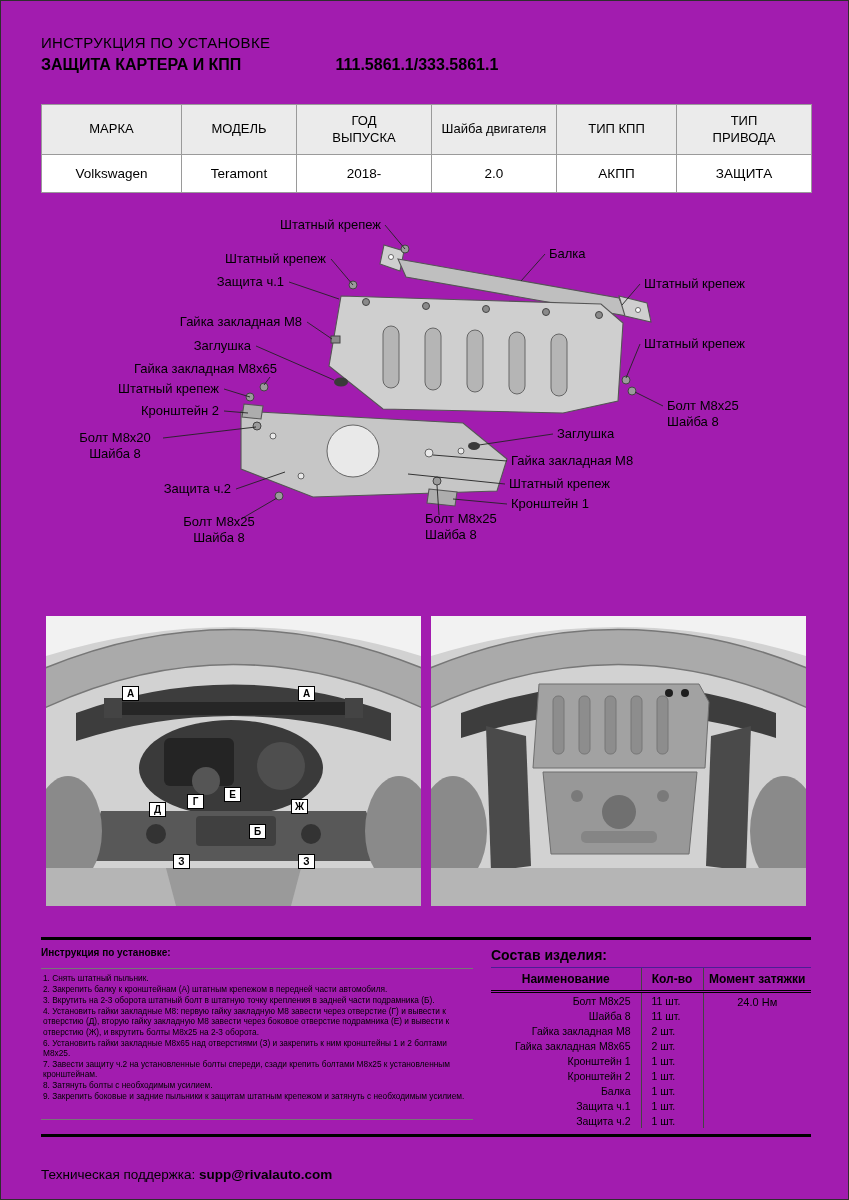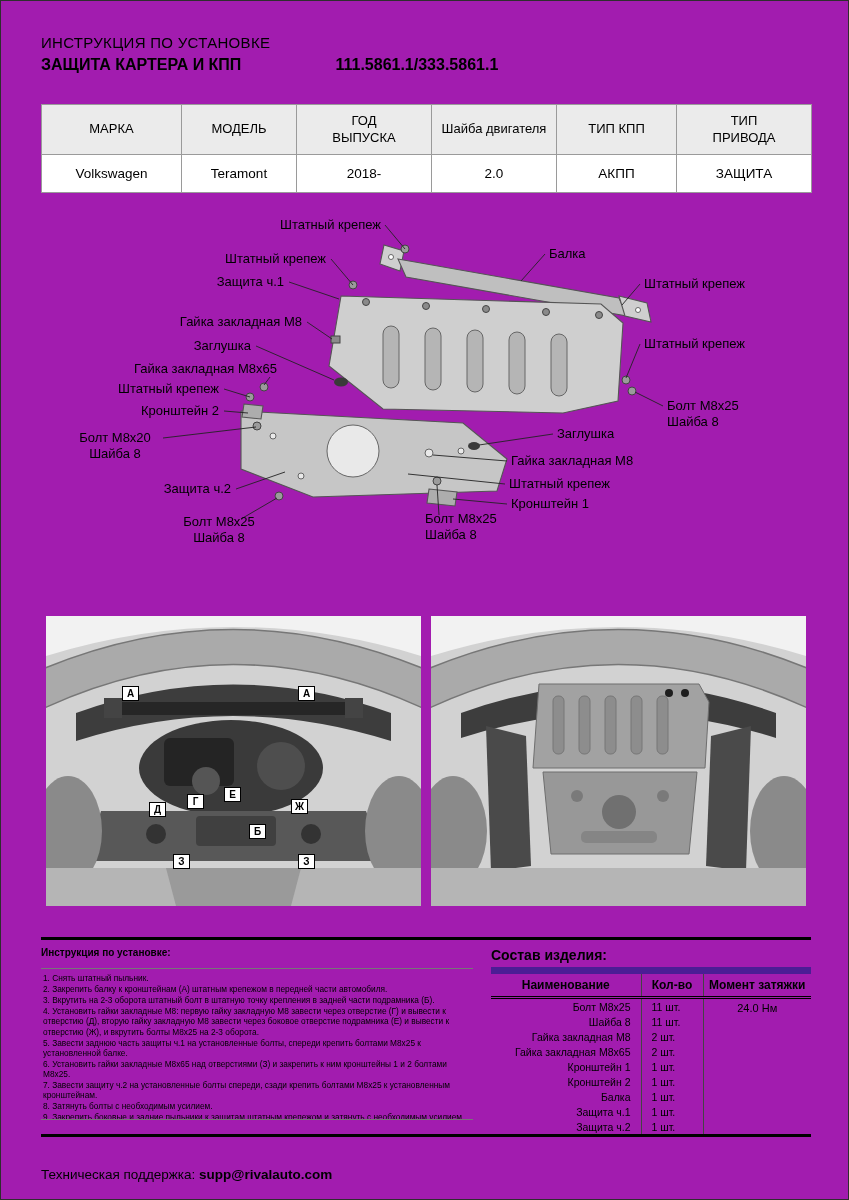--- a/index.html
+++ b/index.html
@@ -42,21 +42,21 @@
   .install-heading { position:absolute; left:40px; top:946px; font-size:10px; font-weight:bold; }
   .steps { position:absolute; left:40px; top:967px; width:432px; height:152px;
            border-top:1px solid #777; border-bottom:1px solid #777;
            padding:4px 2px; font-size:8.3px; line-height:1.22; overflow:hidden; }
   .step { margin-bottom:1px; }
 
   
   .parts-heading { position:absolute; left:490px; top:946px; font-size:14px; font-weight:bold; }
   .parts-table { position:absolute; left:490px; top:966px; width:320px; border-collapse:collapse; table-layout:fixed; }
   .parts-table th { font-size:12px; font-weight:bold; text-align:center; padding:4px 2px;
-                    border-top:7px solid #4c1d95; border-bottom:3px double #000; }
+                    border-top:1px solid #4c1d95; border-bottom:3px double #000; }
   .parts-table td { font-size:10.5px; padding:1.5px 2px; }
   .parts-table .c-qty { border-left:1px solid #444;margin-top:37px; }
   .parts-table .c-torque { border-left:1px solid #444; }
   .parts-table td.p-name { text-align:right; padding-right:10px; }
   .parts-table td.p-qty { text-align:left; padding-left:10px; border-left:1px solid #444; }
   .parts-table td.p-torque { text-align:center; vertical-align:top; padding-top:3px; font-size:11px; border-left:1px solid #444; }
 
   
   .footer-note { position:absolute; left:40px; top:1143px; font-size:13.5px; }
   .footer-support { position:absolute; left:40px; top:1166px; font-size:13.5px; }
@@ -268,21 +268,20 @@
   </div>
 
   <div class="hr-thick hr1"></div>
 
   <div class="install-heading">Инструкция по установке:</div>
   <div class="steps" id="install-steps">
       <div class="step">1. Снять штатный пыльник.</div>
       <div class="step">2. Закрепить балку к кронштейнам (А) штатным крепежом в передней части автомобиля.</div>
       <div class="step">3. Вкрутить на 2-3 оборота штатный болт в штатную точку крепления в задней части подрамника (Б).</div>
       <div class="step">4. Установить гайки закладные М8: первую гайку закладную М8 завести через отверстие (Г) и вывести к отверстию (Д), вторую гайку закладную М8 завести через боковое отверстие подрамника (Е) и вывести к отверстию (Ж), и вкрутить болты М8х25 на 2-3 оборота.</div>
-      <div class="step">5. Завести заднюю часть защиты ч.1 на установленные болты, спереди крепить болтами М8х25 к установленной балке.</div>
       <div class="step">6. Установить гайки закладные М8х65 над отверстиями (З) и закрепить к ним кронштейны 1 и 2 болтами М8х25.</div>
       <div class="step">7. Завести защиту ч.2 на установленные болты спереди, сзади крепить болтами М8х25 к установленным кронштейнам.</div>
       <div class="step">8. Затянуть болты с необходимым усилием.</div>
       <div class="step">9. Закрепить боковые и задние пыльники к защитам штатным крепежом и затянуть с необходимым усилием.</div>
     </div>
 
   <div class="parts-heading">Состав изделия:</div>
   <table class="parts-table">
     <colgroup>
       <col style="width:150px">

